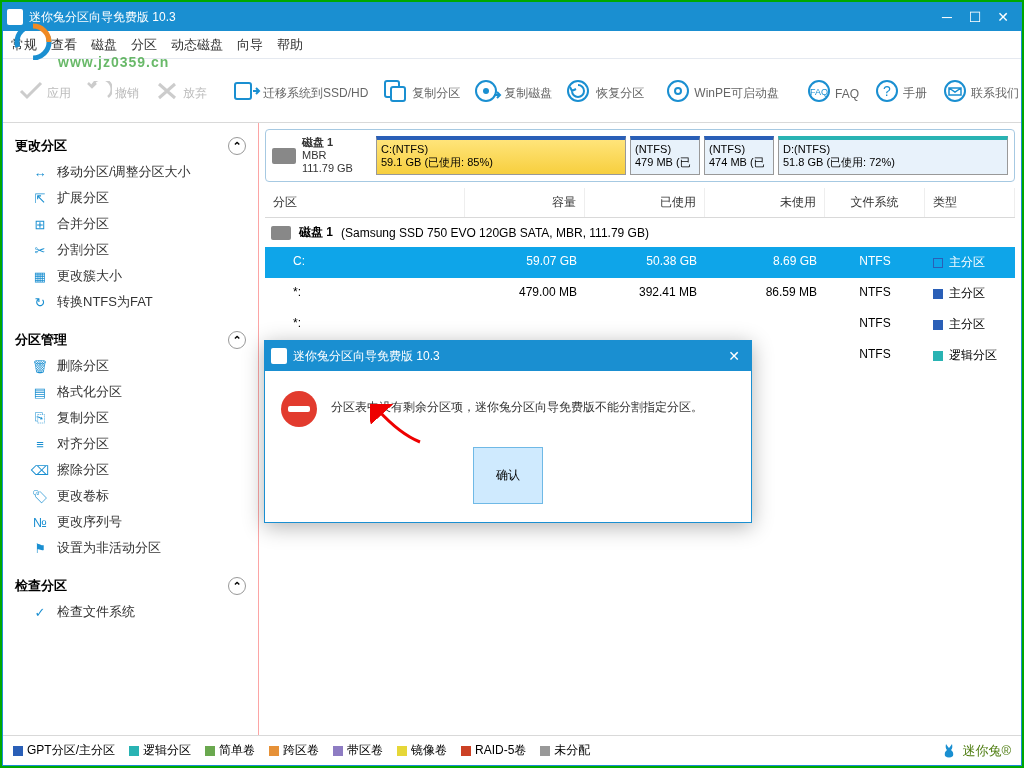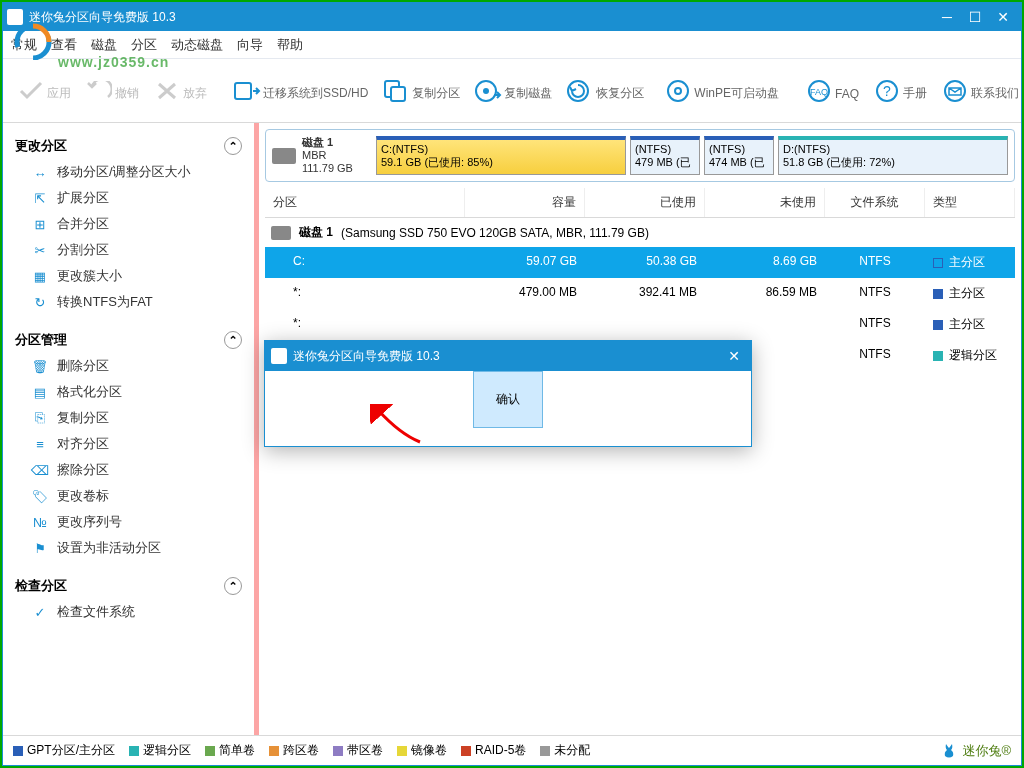--- a/index.html
+++ b/index.html
@@ -14,21 +14,21 @@
 .menubar span { cursor: pointer; }
 .toolbar { height: 64px; display: flex; align-items: center; border-bottom: 1px solid #d9d9d9; padding: 0 6px; }
 .tb-group { display: flex; align-items: center; height: 100%; }
 .tb-sep { width: 1px; height: 44px; background: #e2e2e2; margin: 0 6px; }
 .tb-btn { display: flex; flex-direction: row; align-items: center; justify-content: center; min-width: 48px; padding: 0 6px; height: 100%; font-size: 12px; color: #666; cursor: pointer; }
 .tb-btn.disabled { color: #bbb; }
 .tb-btn .ico { width: 32px; height: 28px; display: flex; align-items: center; justify-content: center; color: #1a8fd1; }
 .tb-btn.disabled .ico { color: #ccc; }
 .tb-btn .lbl { margin-top: 6px; white-space: nowrap; }
 .main { display: flex; height: calc(100% - 28px - 28px - 64px - 30px); }
-.sidebar { width: 256px; border-right: 5px solid #fca5a5; overflow-y: auto; padding: 4px 0; }
+.sidebar { width: 256px; border-right: 1px solid #fca5a5; overflow-y: auto; padding: 4px 0; }
 .side-section { padding: 6px 0; }
 .side-head { display: flex; align-items: center; justify-content: space-between; padding: 4px 12px; font-weight: bold; font-size: 13px; cursor: pointer; }
 .side-head .chev { width: 18px; height: 18px; border: 1px solid #999; border-radius: 50%; display: flex; align-items: center; justify-content: center; font-size: 11px; }
 .side-item { display: flex; align-items: center; padding: 4px 12px 4px 28px; font-size: 13px; color: #333; cursor: pointer; gap: 8px; }
 .side-item .si { width: 18px; height: 18px; display: flex; align-items: center; justify-content: center; color: #1a8fd1; }
 .content { flex: 1; display: flex; flex-direction: column; overflow: hidden; }
 .diskmap { border: 1px solid #a6c9e2; margin: 6px; border-radius: 4px; padding: 6px; display: flex; gap: 4px; align-items: stretch; }
 .diskinfo { width: 100px; display: flex; align-items: center; gap: 6px; font-size: 11px; color: #333; }
 .diskinfo .hdd { width: 24px; height: 16px; background: #888; border-radius: 2px; }
 .diskinfo .dtxt div { line-height: 13px; }
@@ -400,20 +400,26 @@
     </div>
   </div>
 </div>
 
 <div class="dialog">
   <div class="dlgbar">
     <div style="width:16px;height:16px;background:#fff;border-radius:2px;margin-right:6px"></div>
     <span>迷你兔分区向导免费版 10.3</span>
     <div class="dclose">✕</div>
   </div>
+  <div class="dbody">
+    <div class="stopico">
+        <div class="bar"></div>
+      </div>
+    <div style="padding-top:8px">分区表中没有剩余分区项，迷你兔分区向导免费版不能分割指定分区。</div>
+  </div>
   <div class="dbtns">
       <button class="dbtn">确认</button>
     </div>
 </div>
 
 <svg class="arrow" width="56" height="42">
   <defs>
       <marker id="ah" markerWidth="10" markerHeight="10" refX="2" refY="5" orient="auto">
         <path d="M0 0 L10 5 L0 10 Z" fill="#e00"></path>
       </marker>

